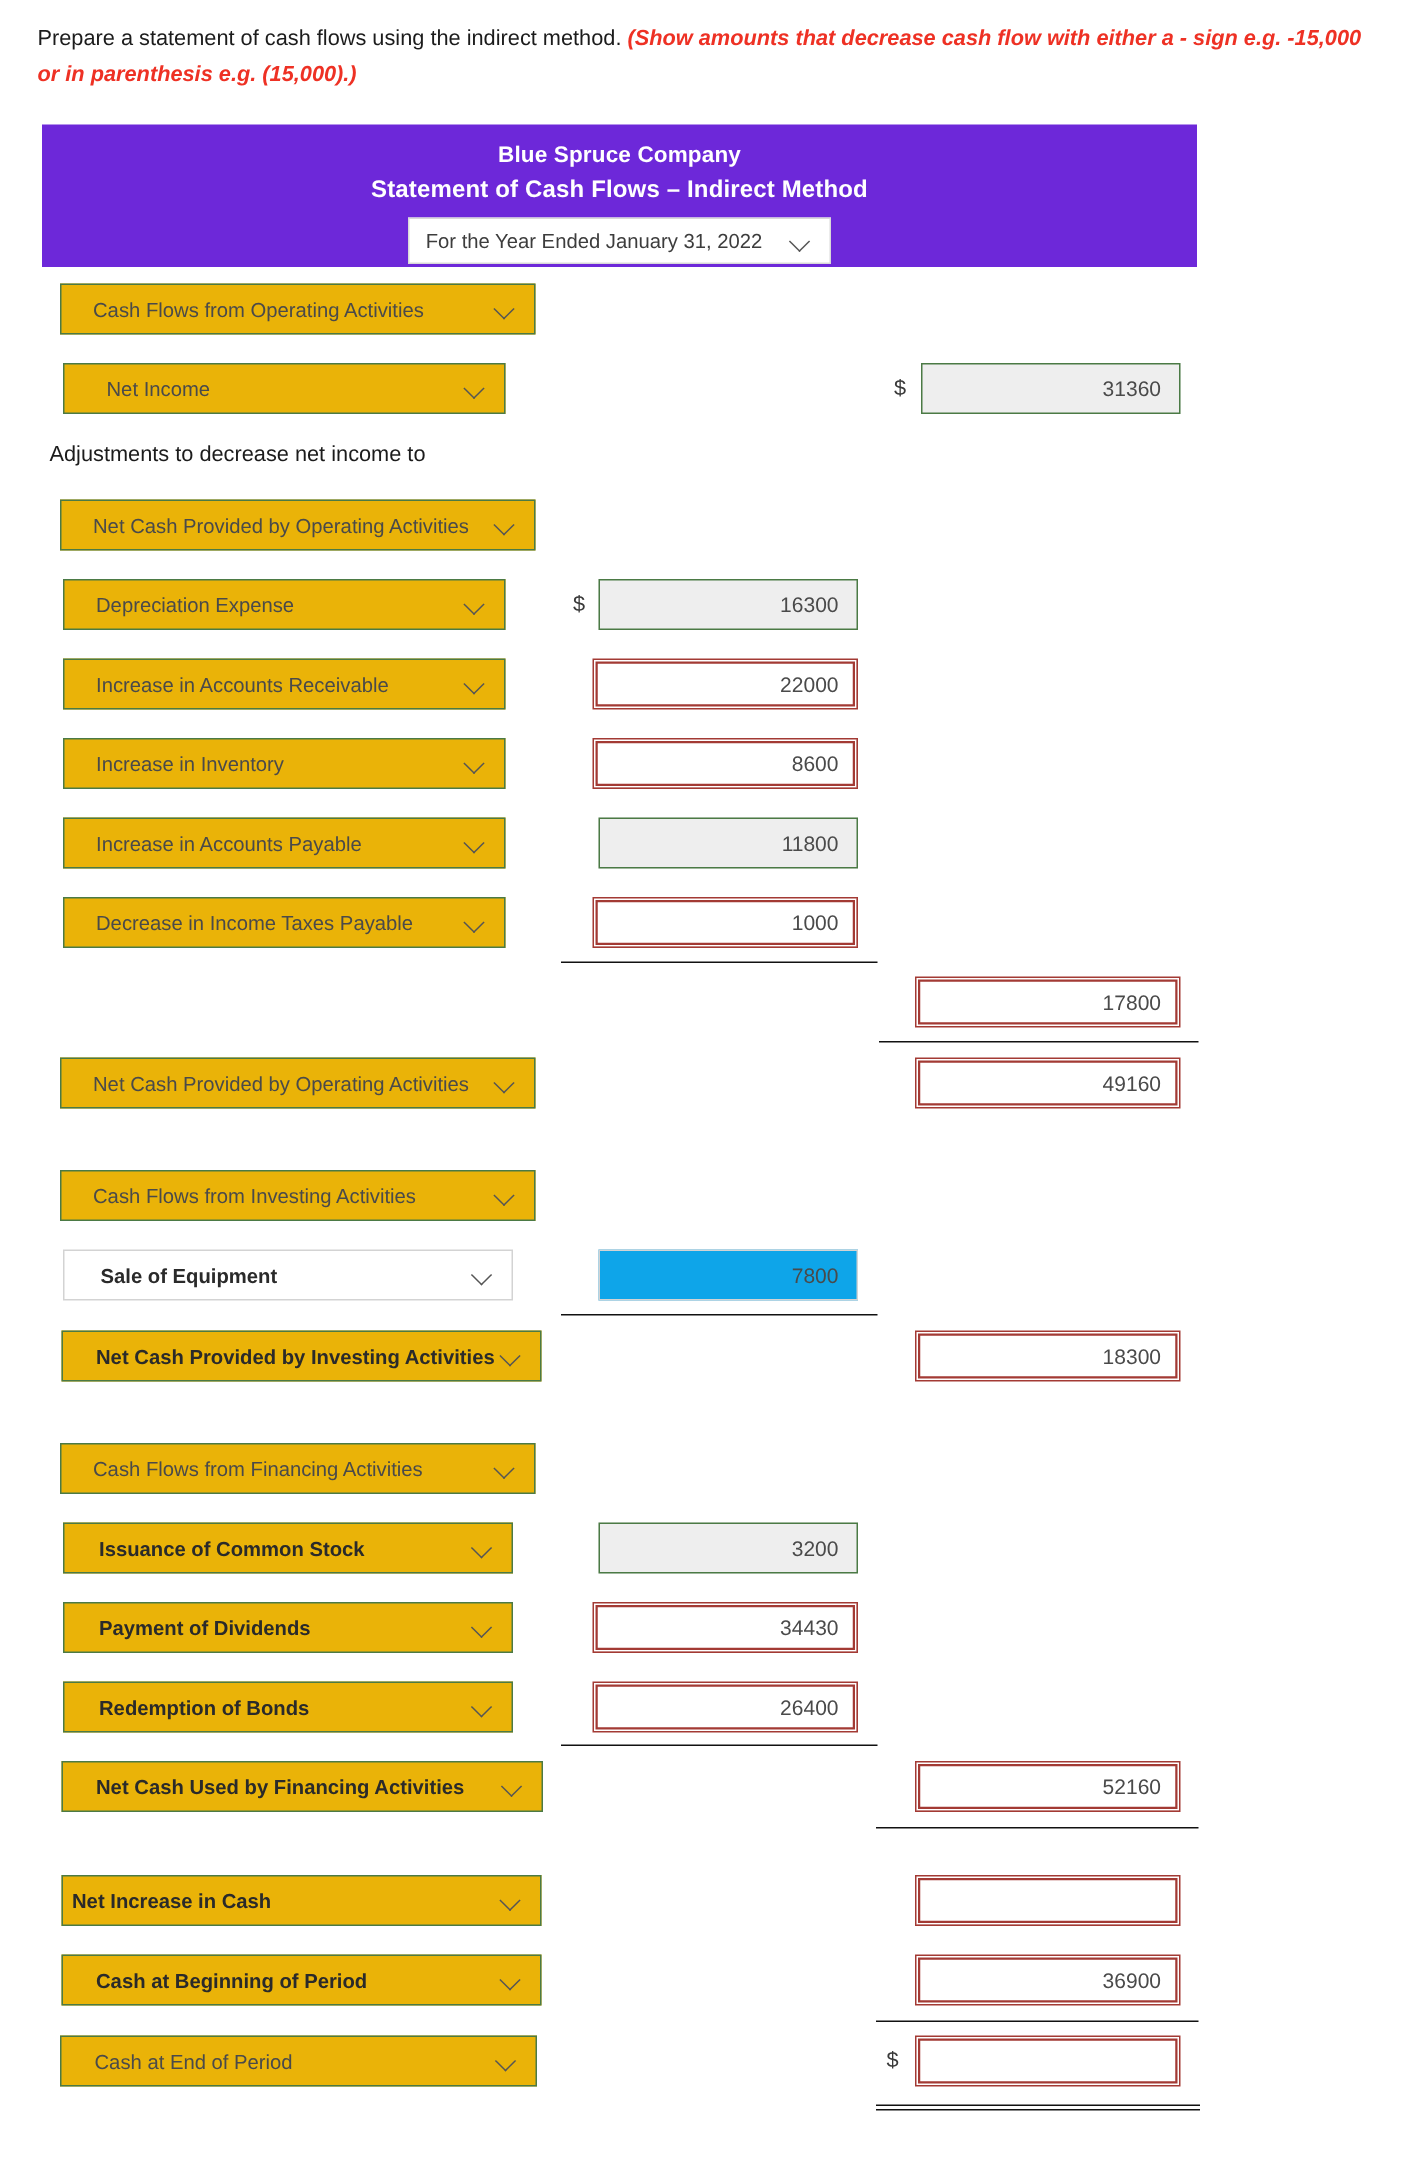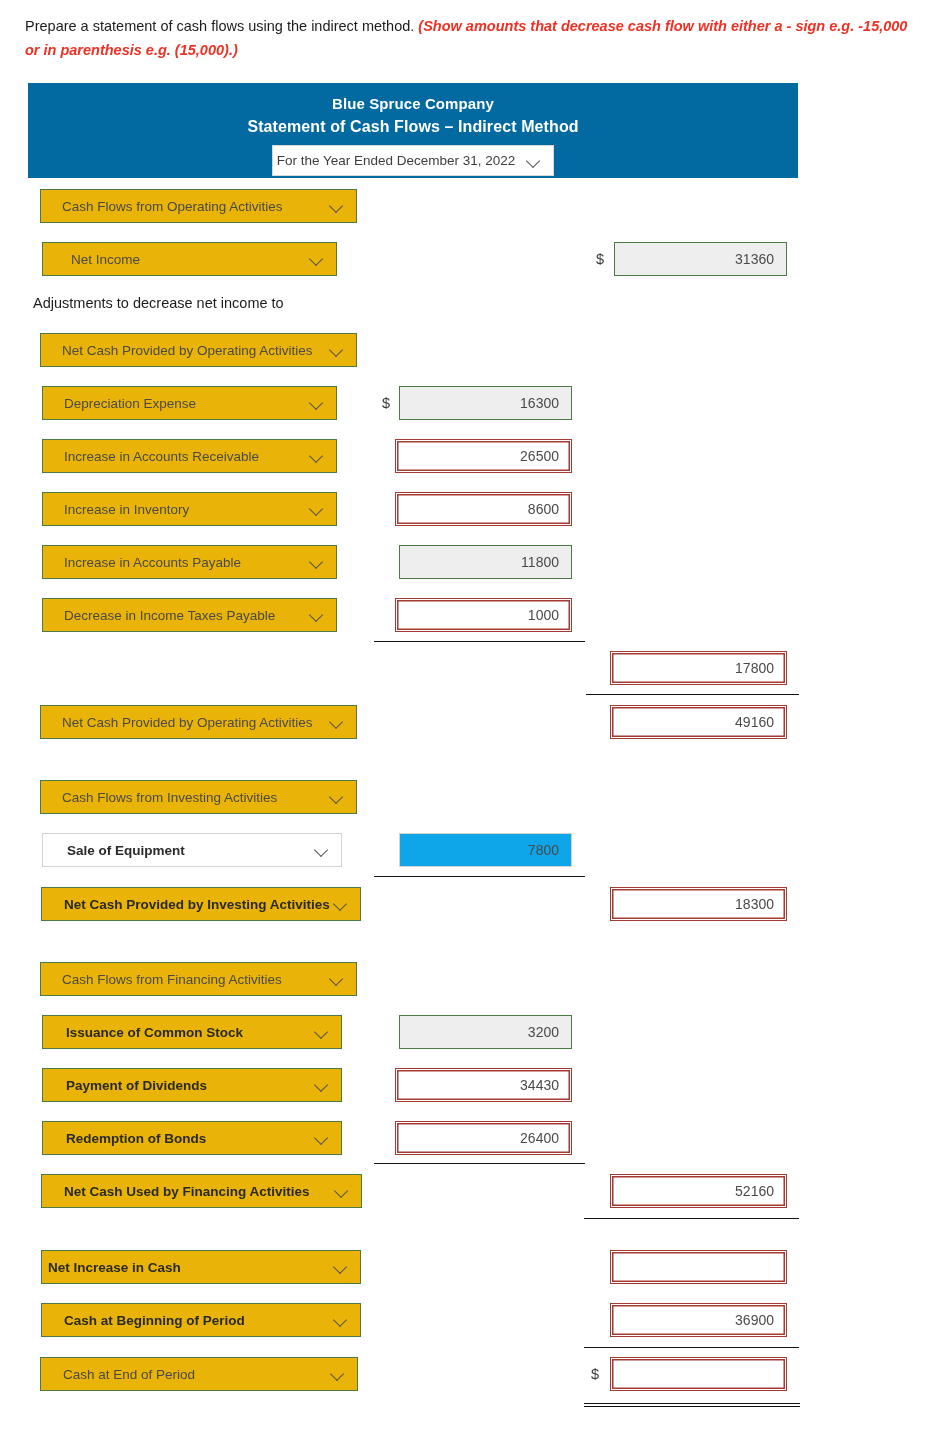--- a/index.html
+++ b/index.html
@@ -27,21 +27,21 @@
     color: #ee3124;
     font-style: italic;
     font-weight: bold;
   }
 
   
   .stmt-header {
     position: absolute;
     left: 28px; top: 83px;
     width: 770px; height: 95px;
-    background: #0369a1;
+    background: #6d28d9;
     text-align: center;
     padding-top: 9px;
   }
   .stmt-company {
     color: #ffffff;
     font-size: 15px;
     font-weight: bold;
     line-height: 23px;
     letter-spacing: .1px;
   }
@@ -164,21 +164,21 @@
 
 <div class="instruction">
   <span>Prepare a statement of cash flows using the indirect method.</span>
   <span class="emph">(Show amounts that decrease cash flow with either a - sign e.g. -15,000 or in parenthesis e.g. (15,000).)</span>
 </div>
 
 <div class="stmt-header">
   <div class="stmt-company">Blue Spruce Company</div>
   <div class="stmt-title">Statement of Cash Flows – Indirect Method</div>
   <div class="period-select">
-    <span class="ptext">For the Year Ended December 31, 2022</span>
+    <span class="ptext">For the Year Ended January 31, 2022</span>
     <span class="chev"></span>
   </div>
 </div>
 
 <div class="acct-select" style="left:40px; top:189px; width:317px; padding-left:21px;">
   <span>Cash Flows from Operating Activities</span>
   <span class="chev"></span>
 </div>
 
 <div class="acct-select" style="left:42px; top:242px; width:295px; padding-left:28px;">
@@ -199,21 +199,21 @@
   <span>Depreciation Expense</span>
   <span class="chev"></span>
 </div>
 <div class="dollar" style="left:382px; top:386px;">$</div>
 <div class="amt ok" style="left:399px; top:386px; width:173px;">16300</div>
 
 <div class="acct-select" style="left:42px; top:439px; width:295px; padding-left:21px;">
   <span>Increase in Accounts Receivable</span>
   <span class="chev"></span>
 </div>
-<div class="amt err" style="left:395px; top:439px; width:177px;">26500</div>
+<div class="amt err" style="left:395px; top:439px; width:177px;">22000</div>
 
 <div class="acct-select" style="left:42px; top:492px; width:295px; padding-left:21px;">
   <span>Increase in Inventory</span>
   <span class="chev"></span>
 </div>
 <div class="amt err" style="left:395px; top:492px; width:177px;">8600</div>
 
 <div class="acct-select" style="left:42px; top:545px; width:295px; padding-left:21px;">
   <span>Increase in Accounts Payable</span>
   <span class="chev"></span>

